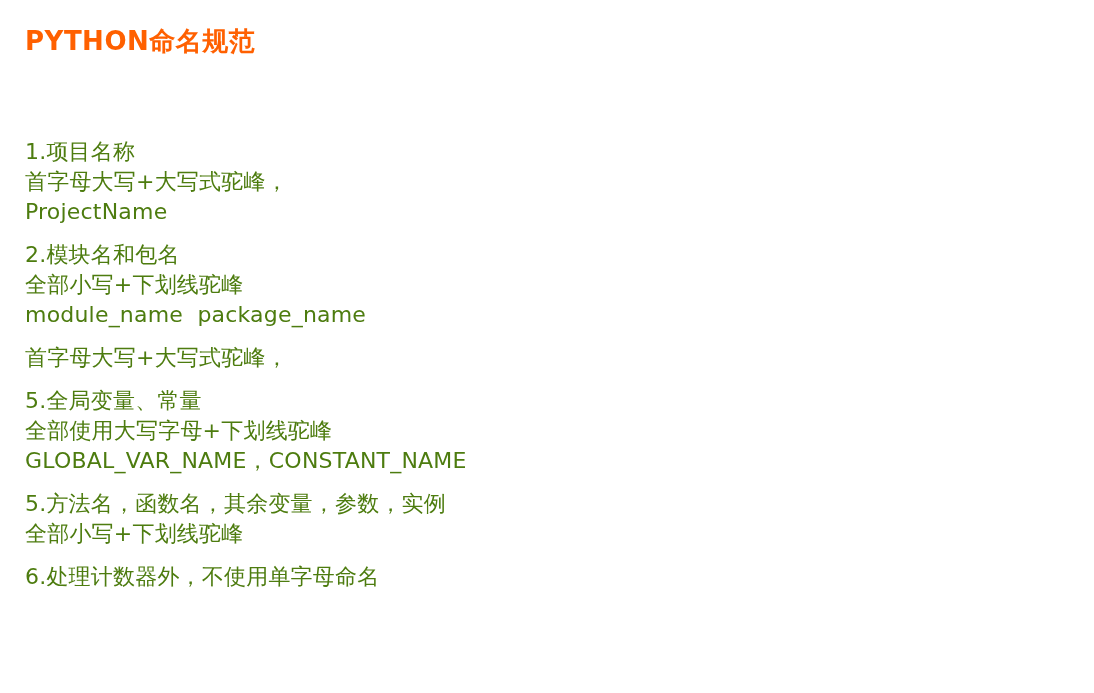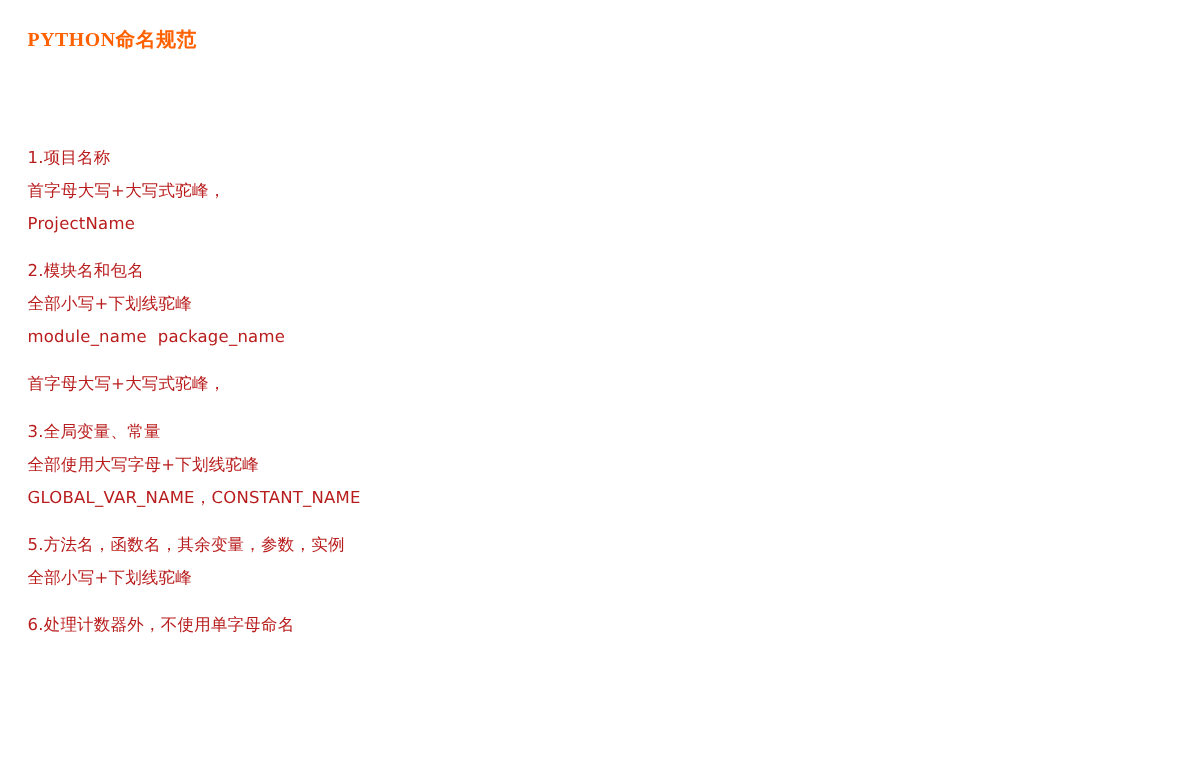--- a/index.html
+++ b/index.html
@@ -12,37 +12,36 @@
       font-family: "DejaVu Sans", "Liberation Sans", sans-serif;
     }
     .doc {
       padding: 26px 25px 0 25px;
       box-sizing: border-box;
       width: 1094px;
       height: 693px;
     }
     .page-title {
       margin: 0;
-      font-size: 18px;
+      font-size: 26px;
       font-weight: bold;
       line-height: 1.2;
       color: #ff6000;
       letter-spacing: 0.5px;
-      font-family: Liberation Serif, serif;
     }
     .content {
       margin-top: 80px;
     }
     .section {
       margin-bottom: 13px;
     }
     .line {
-      font-size: 15px;
+      font-size: 22px;
       line-height: 30px;
-      color: #b91c1c;
+      color: #4d7c0f;
       white-space: pre-wrap;
       letter-spacing: 0.2px;
     }
   </style>
 </head>
 <body>
 
 <div class="doc">
   <h1 class="page-title">PYTHON命名规范</h1>
 
@@ -58,21 +57,21 @@
       <div class="line">2.模块名和包名</div>
       <div class="line">全部小写+下划线驼峰</div>
       <div class="line">module_name  package_name</div>
     </section>
 
     <section class="section">
       <div class="line">首字母大写+大写式驼峰，</div>
     </section>
 
     <section class="section">
-      <div class="line">3.全局变量、常量</div>
+      <div class="line">5.全局变量、常量</div>
       <div class="line">全部使用大写字母+下划线驼峰</div>
       <div class="line">GLOBAL_VAR_NAME，CONSTANT_NAME</div>
     </section>
 
     <section class="section">
       <div class="line">5.方法名，函数名，其余变量，参数，实例</div>
       <div class="line">全部小写+下划线驼峰</div>
     </section>
 
     <section class="section">

